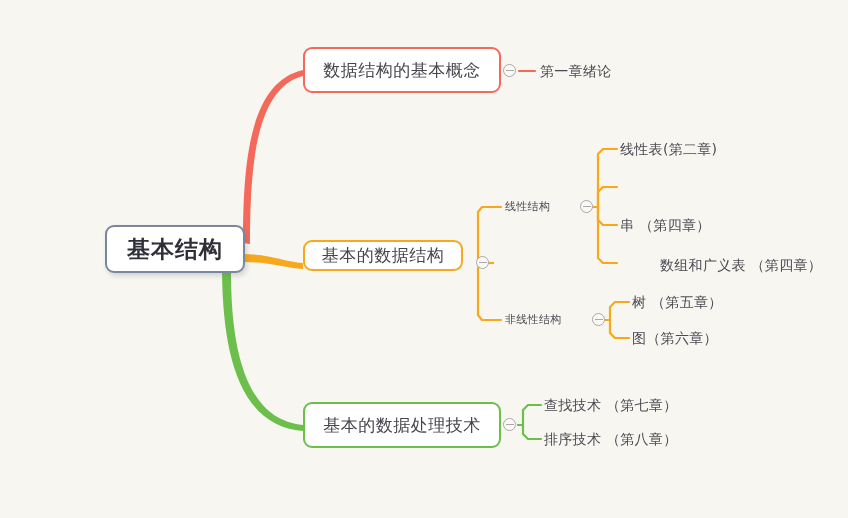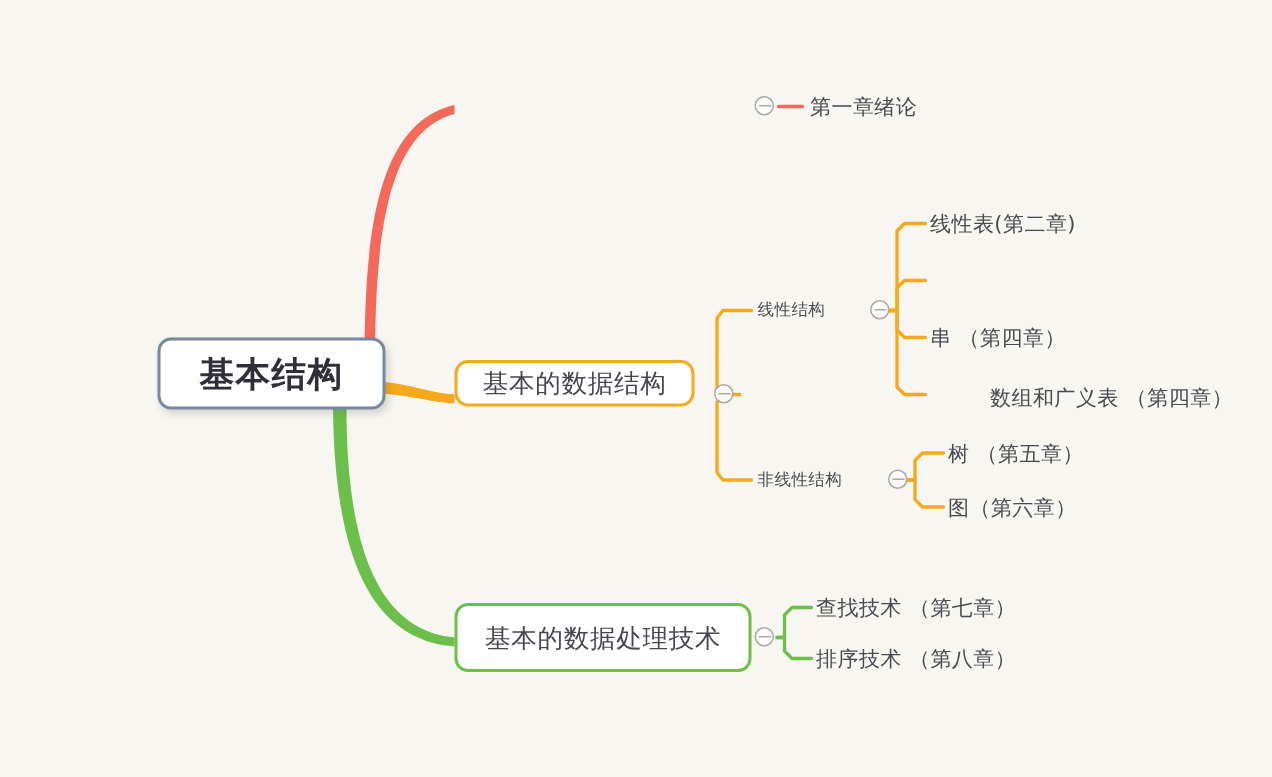--- a/index.html
+++ b/index.html
@@ -121,24 +121,27 @@
     <path d="M 593,207 L 598,207 L 598,220 L 603,225 L 617,225" stroke="#f7a81b" stroke-width="2.2" fill="none" stroke-linecap="round" stroke-linejoin="round"></path>
     <path d="M 593,207 L 598,207 L 598,258 L 603,263 L 617,263" stroke="#f7a81b" stroke-width="2.2" fill="none" stroke-linecap="round" stroke-linejoin="round"></path>
 
     <path d="M 605,320 L 610,320 L 610,307 L 615,302 L 629,302" stroke="#f7a81b" stroke-width="2.2" fill="none" stroke-linecap="round" stroke-linejoin="round"></path>
     <path d="M 605,320 L 610,320 L 610,333 L 615,338 L 629,338" stroke="#f7a81b" stroke-width="2.2" fill="none" stroke-linecap="round" stroke-linejoin="round"></path>
 
     <path d="M 518,425 L 523,425 L 523,410 L 528,405 L 541,405" stroke="#6cbf4b" stroke-width="2.2" fill="none" stroke-linecap="round" stroke-linejoin="round"></path>
     <path d="M 518,425 L 523,425 L 523,434 L 528,439 L 541,439" stroke="#6cbf4b" stroke-width="2.2" fill="none" stroke-linecap="round" stroke-linejoin="round"></path>
   </svg>
 
-  <div class="node root-node" style="left:105px; top:225px; width:152px; height:48px;">
+  <div class="node root-node" style="left:105px; top:225px; width:140px; height:48px;">
     <span>基本结构</span>
   </div>
 
+  <div class="node branch-node branch-red" style="left:303px; top:47px; width:198px; height:46px;">
+    <span>数据结构的基本概念</span>
+  </div>
   <div class="toggle" style="left:503px; top:64px;"></div>
   <div class="leaf" style="left:540px; top:63px;">
     <span>第一章绪论</span>
   </div>
 
   <div class="node branch-node branch-orange" style="left:303px; top:240px; width:160px; height:31px;">
     <span>基本的数据结构</span>
   </div>
   <div class="toggle" style="left:476px; top:256px;"></div>
 

